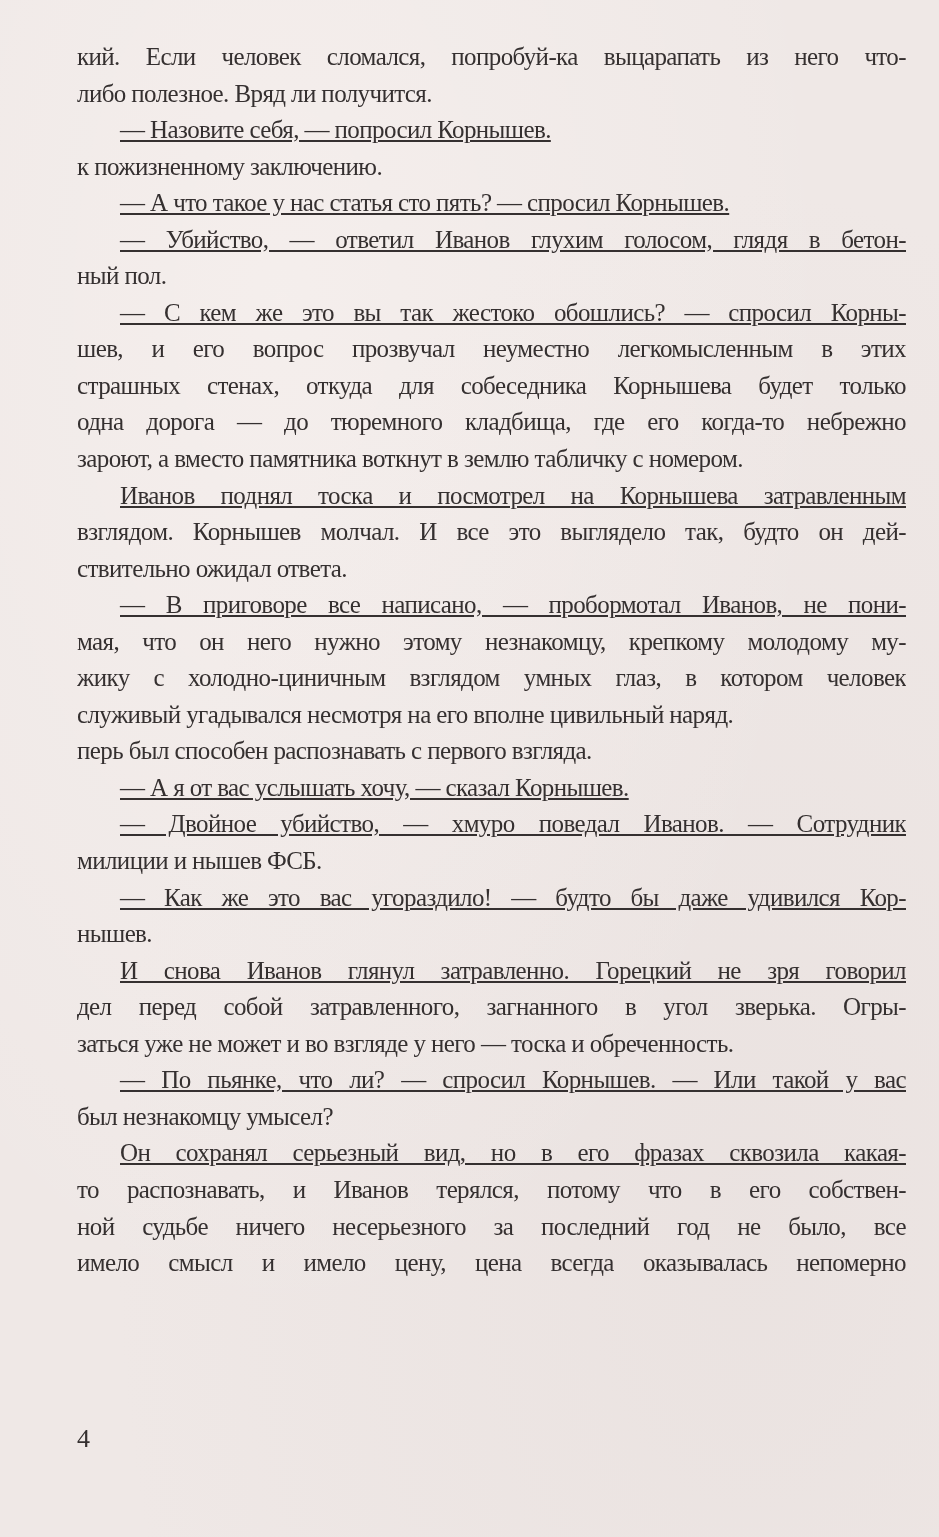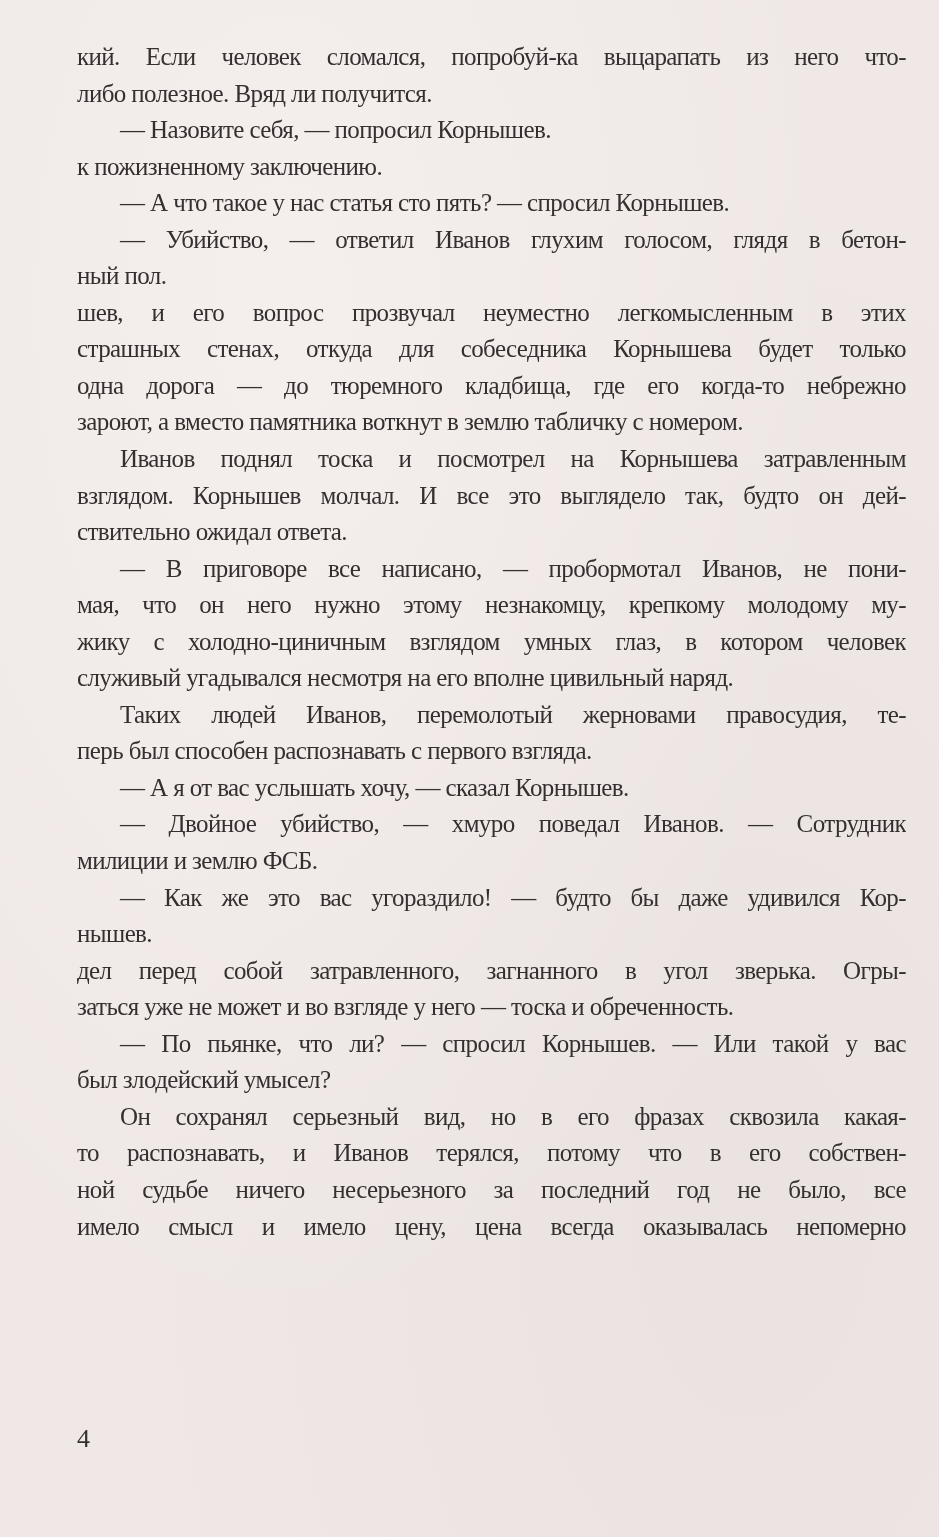--- a/index.html
+++ b/index.html
@@ -40,20 +40,21 @@
     white-space: nowrap;
     text-align: justify;
     text-align-last: justify;
     overflow: hidden;
   }
   .line.last {
     text-align-last: left;
   }
   .line.indent {
     padding-left: 43px;
+    text-decoration: underline;
   }
   .page-number {
     position: absolute;
     left: 77px;
     top: 1424px;
     font-family: "Liberation Serif", "DejaVu Serif", serif;
     font-size: 26px;
     color: #353030;
   }
 </style>
@@ -62,41 +63,42 @@
 
 <div class="page">
   <div class="text-block" id="text-block">
       <span class="line">кий. Если человек сломался, попробуй-ка выцарапать из него что-</span>
       <span class="line last">либо полезное. Вряд ли получится.</span>
       <span class="line indent last">— Назовите себя, — попросил Корнышев.</span>
       <span class="line last">к пожизненному заключению.</span>
       <span class="line indent last">— А что такое у нас статья сто пять? — спросил Корнышев.</span>
       <span class="line indent">— Убийство, — ответил Иванов глухим голосом, глядя в бетон-</span>
       <span class="line last">ный пол.</span>
+      <span class="line indent">— С кем же это вы так жестоко обошлись? — спросил Корны-</span>
       <span class="line">шев, и его вопрос прозвучал неуместно легкомысленным в этих</span>
       <span class="line">страшных стенах, откуда для собеседника Корнышева будет только</span>
       <span class="line">одна дорога — до тюремного кладбища, где его когда-то небрежно</span>
       <span class="line last">зароют, а вместо памятника воткнут в землю табличку с номером.</span>
       <span class="line indent">Иванов поднял тоска и посмотрел на Корнышева затравленным</span>
       <span class="line">взглядом. Корнышев молчал. И все это выглядело так, будто он дей-</span>
       <span class="line last">ствительно ожидал ответа.</span>
       <span class="line indent">— В приговоре все написано, — пробормотал Иванов, не пони-</span>
       <span class="line">мая, что он него нужно этому незнакомцу, крепкому молодому му-</span>
       <span class="line">жику с холодно-циничным взглядом умных глаз, в котором человек</span>
       <span class="line last">служивый угадывался несмотря на его вполне цивильный наряд.</span>
-      <span class="line indent">Таких людей Иванов, перемолотый жерновами правосудия, те-</span>
       <span class="line last">перь был способен распознавать с первого взгляда.</span>
       <span class="line indent last">— А я от вас услышать хочу, — сказал Корнышев.</span>
       <span class="line indent">— Двойное убийство, — хмуро поведал Иванов. — Сотрудник</span>
-      <span class="line last">милиции и землю ФСБ.</span>
+      <span class="line last">милиции и нышев ФСБ.</span>
       <span class="line indent">— Как же это вас угораздило! — будто бы даже удивился Кор-</span>
       <span class="line last">нышев.</span>
+      <span class="line indent">И снова Иванов глянул затравленно. Горецкий не зря говорил</span>
       <span class="line">дел перед собой затравленного, загнанного в угол зверька. Огры-</span>
       <span class="line last">заться уже не может и во взгляде у него — тоска и обреченность.</span>
       <span class="line indent">— По пьянке, что ли? — спросил Корнышев. — Или такой у вас</span>
-      <span class="line last">был злодейский умысел?</span>
+      <span class="line last">был незнакомцу умысел?</span>
       <span class="line indent">Он сохранял серьезный вид, но в его фразах сквозила какая-</span>
       <span class="line">то распознавать, и Иванов терялся, потому что в его собствен-</span>
       <span class="line">ной судьбе ничего несерьезного за последний год не было, все</span>
       <span class="line">имело смысл и имело цену, цена всегда оказывалась непомерно</span>
     </div>
   <div class="page-number">4</div>
 </div>
 
 </body></html>

